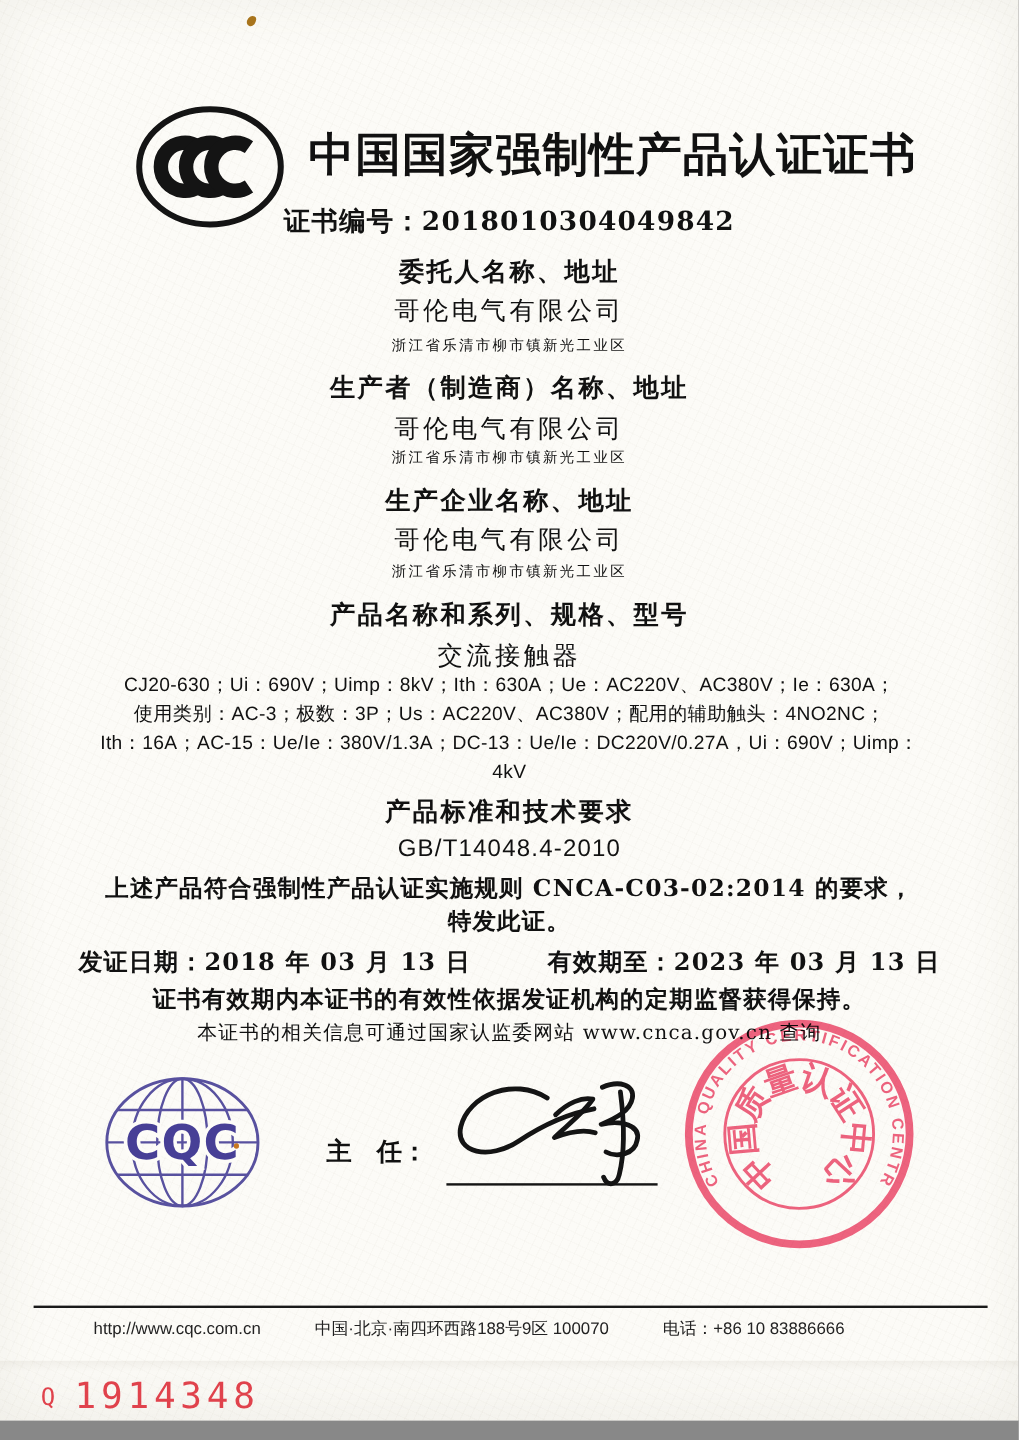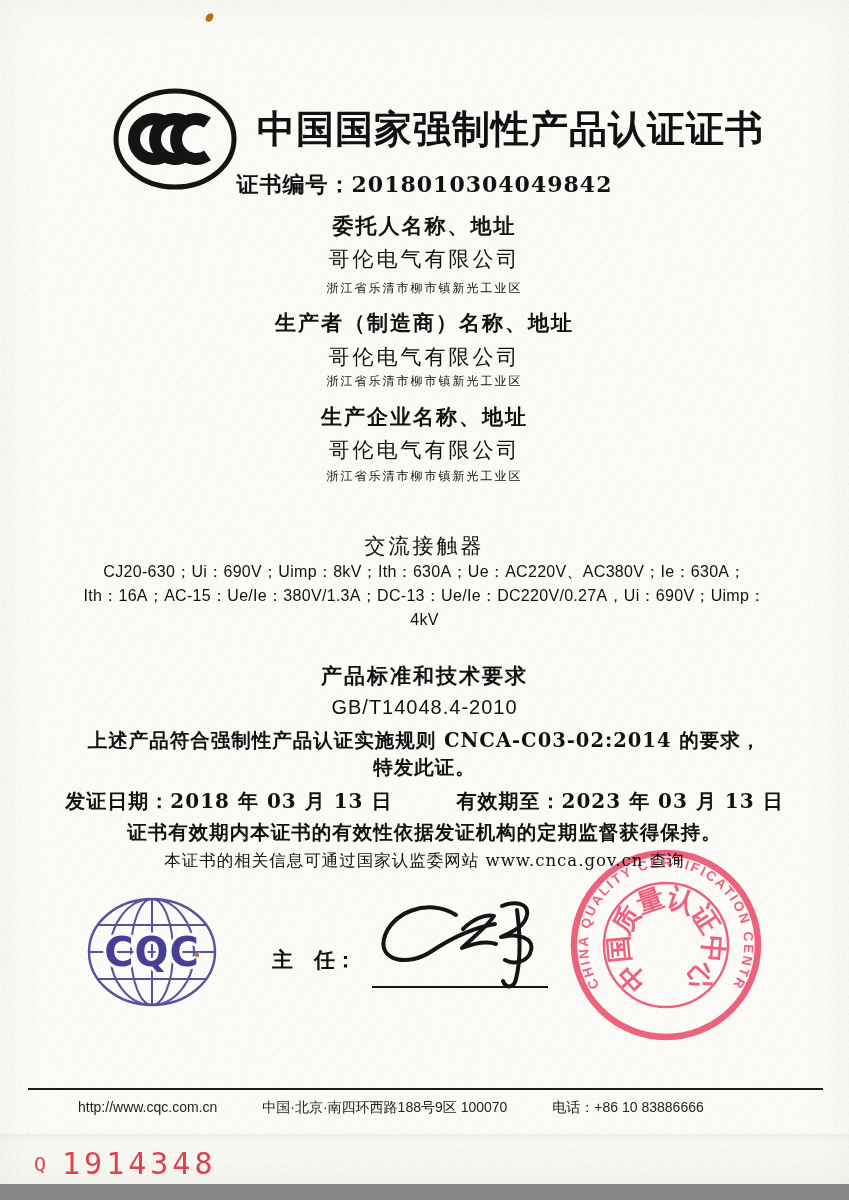--- a/index.html
+++ b/index.html
@@ -76,24 +76,26 @@
   <div class="abs sec-a kai" style="top:280px">浙江省乐清市柳市镇新光工业区</div>
 
   <div class="abs sec-h kai" style="top:309px">生产者（制造商）名称、地址</div>
   <div class="abs sec-n kai" style="top:343px">哥伦电气有限公司</div>
   <div class="abs sec-a kai" style="top:373px">浙江省乐清市柳市镇新光工业区</div>
 
   <div class="abs sec-h kai" style="top:403px">生产企业名称、地址</div>
   <div class="abs sec-n kai" style="top:436px">哥伦电气有限公司</div>
   <div class="abs sec-a kai" style="top:468px">浙江省乐清市柳市镇新光工业区</div>
 
+  <div class="abs sec-h kai" style="top:498px">产品名称和系列、规格、型号</div>
   <div class="abs sec-n kai" style="top:532px">交流接触器</div>
 
   <div class="abs specs">
     <div>CJ20-630；Ui：690V；Uimp：8kV；Ith：630A；Ue：AC220V、AC380V；Ie：630A；</div>
+    <div>使用类别：AC-3；极数：3P；Us：AC220V、AC380V；配用的辅助触头：4NO2NC；</div>
     <div>Ith：16A；AC-15：Ue/Ie：380V/1.3A；DC-13：Ue/Ie：DC220V/0.27A，Ui：690V；Uimp：</div>
     <div>4kV</div>
   </div>
 
   <div class="abs sec-h kai" style="top:662px">产品标准和技术要求</div>
   <div class="abs std-v" style="top:696px">GB/T14048.4-2010</div>
 
   <div class="abs stmt kai">
     <div>上述产品符合强制性产品认证实施规则 CNCA-C03-02:2014 的要求，</div>
     <div>特发此证。</div>

